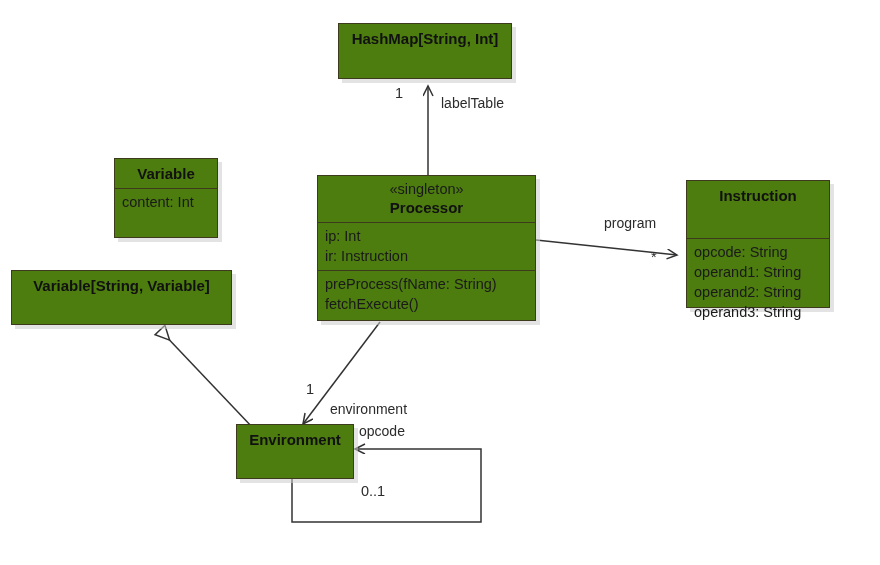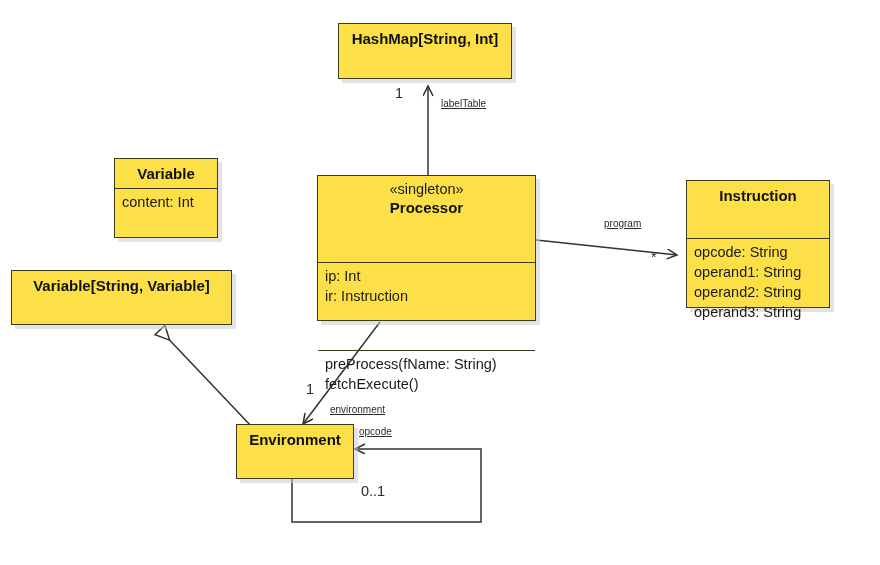--- a/index.html
+++ b/index.html
@@ -26,21 +26,21 @@
     position: absolute;
     left: 0; top: 0;
     width: 880px;
     height: 565px;
     pointer-events: none;
   }
   
   .uml-class {
     position: absolute;
     box-sizing: border-box;
-    background: #fde047;
+    background: #4d7c0f;
     border: 1.6px solid #3d3a1e;
     box-shadow: 4px 4px 0 0 rgba(204,204,204,0.55);
     display: flex;
     flex-direction: column;
   }
   .compartment {
     box-sizing: border-box;
     padding: 3px 7px 4px 7px;
   }
   .compartment + .compartment {
@@ -71,25 +71,24 @@
     font-size: 14.5px;
     line-height: 20px;
     white-space: nowrap;
     color: #1a1a1a;
   }
   .fill-rest { flex: 1 1 auto; }
 
   
   .edge-label {
     position: absolute;
-    font-size: 10px;
+    font-size: 14px;
     line-height: 17px;
     color: #2b2b2b;
     white-space: nowrap;
-    text-decoration: underline;
   }
   .mult {
     position: absolute;
     font-size: 14.5px;
     line-height: 17px;
     color: #2b2b2b;
     white-space: nowrap;
   }
 </style>
 </head>
@@ -145,21 +144,21 @@
       <span class="attr">content: Int</span>
     </div>
   </div>
 
   <div class="uml-class" style="left:11px; top:270px; width:221px; height:55px;">
     <div class="compartment c-name fill-rest">
       <span class="cls-title">Variable[String, Variable]</span>
     </div>
   </div>
 
-  <div class="uml-class" style="left:317px; top:175px; width:219px; height:146px;gap:40px;">
+  <div class="uml-class" style="left:317px; top:175px; width:219px; height:146px;">
     <div class="compartment c-name">
       <span class="stereotype">«singleton»</span>
       <span class="cls-title">Processor</span>
     </div>
     <div class="compartment">
       <span class="attr">ip: Int</span>
       <span class="attr">ir: Instruction</span>
     </div>
     <div class="compartment fill-rest">
       <span class="op">preProcess(fName: String)</span>

